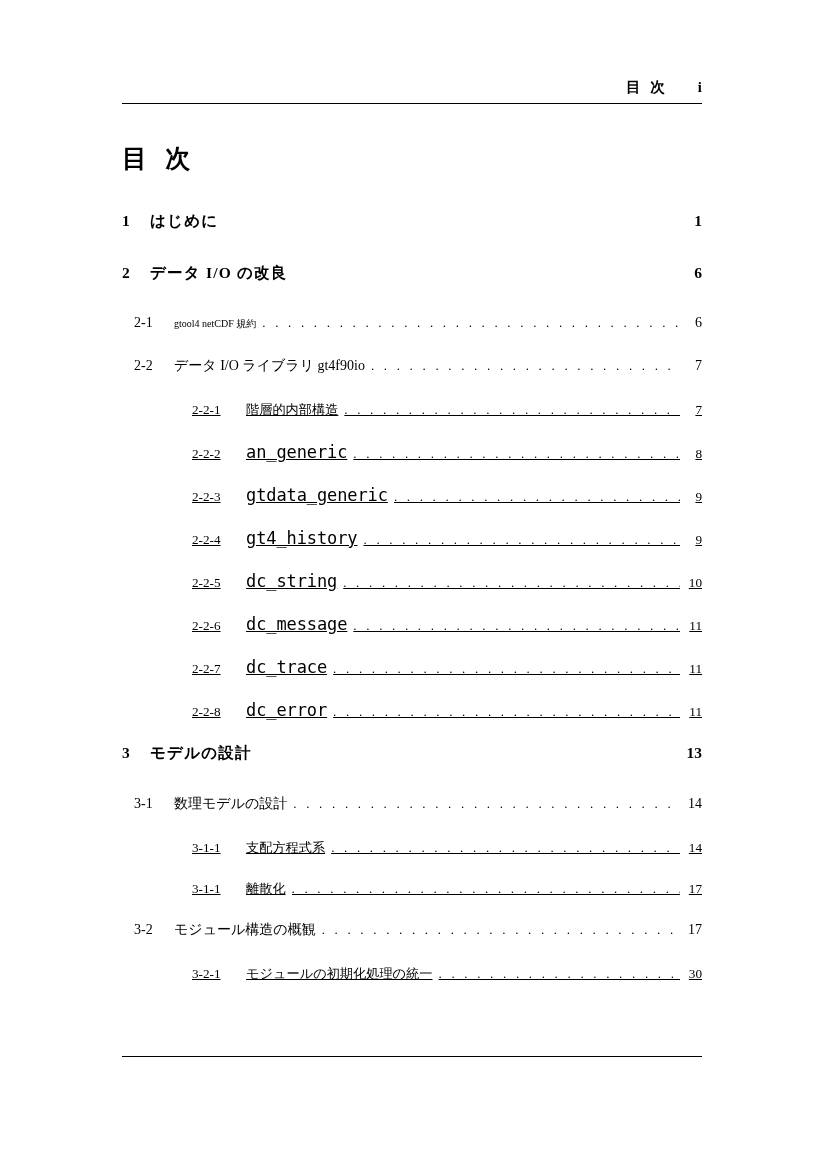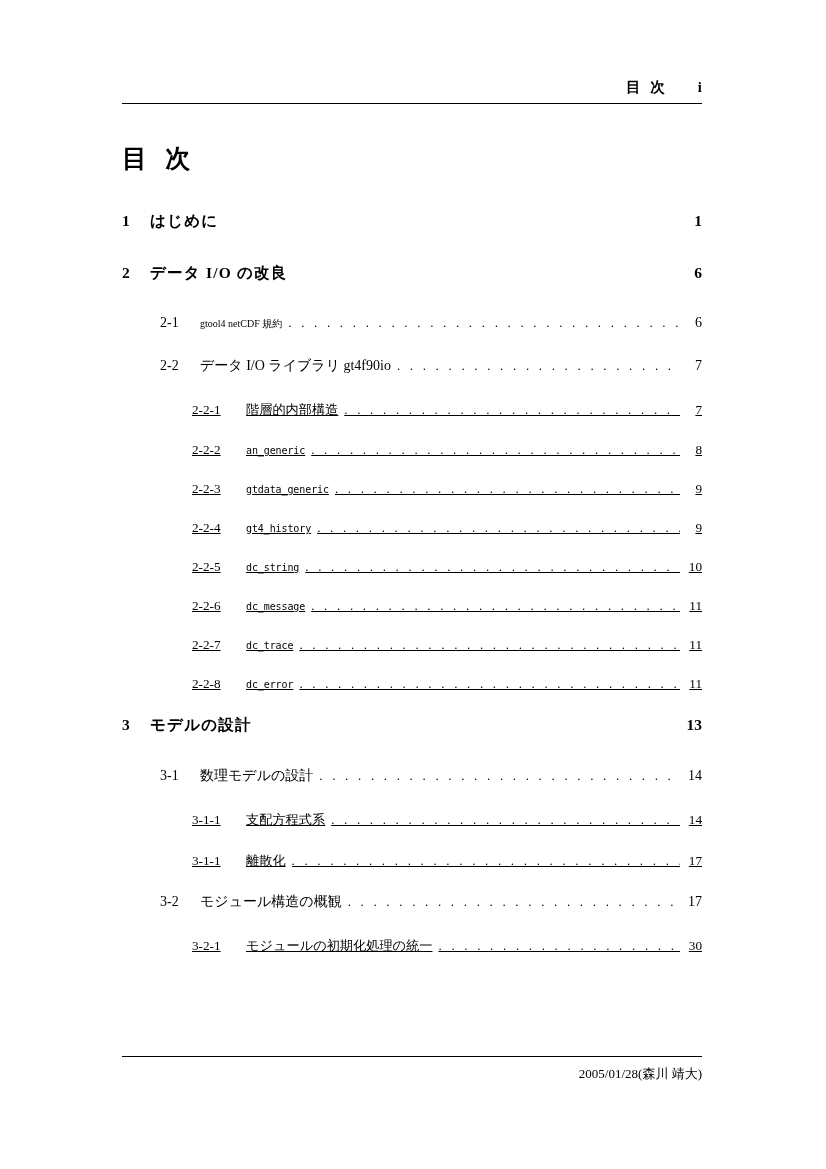--- a/index.html
+++ b/index.html
@@ -90,37 +90,37 @@
     font-weight: bold;
     margin-bottom: 31px;
   }
   .lvl1 .toc-num { width: 28px; }
   .lvl1 .toc-label { letter-spacing: 1.2px; }
   .lvl1 .toc-dots { visibility: hidden; }
 
   
   .lvl2 {
     font-size: 14px;
-    margin-left: 38px;
+    margin-left: 12px;
     margin-bottom: 26px;
   }
   .lvl2 .toc-num { width: 40px; }
 
   
   .lvl3 {
     font-size: 13.2px;
     margin-left: 70px;
     margin-bottom: 23px;
     text-decoration: underline;
   }
   .lvl3 .toc-num { width: 54px; }
 
   .mono {
     font-family: "DejaVu Sans Mono", monospace;
-    font-size: 10px;
+    font-size: 17px;
     letter-spacing: -0.1px;
   }
   .sm {
     font-size: 10px;
   }
 
   
   .footer {
     position: absolute;
     left: 122px;
@@ -278,16 +278,15 @@
         <span class="toc-label">モジュールの初期化処理の統一</span>
         <span class="toc-dots">. . . . . . . . . . . . . . . . . . . . . . . . . . . . . . . . . . . . . . . . . . . . .</span>
         <span class="toc-page">30</span>
       </div>
 
     </div>
   </div>
 
   <div class="footer">
     <div class="footer-rule"></div>
-    <div class="footer-text">2005/01/28(森川 靖大)</div>
   </div>
 
 </div>
 
 </body></html>

